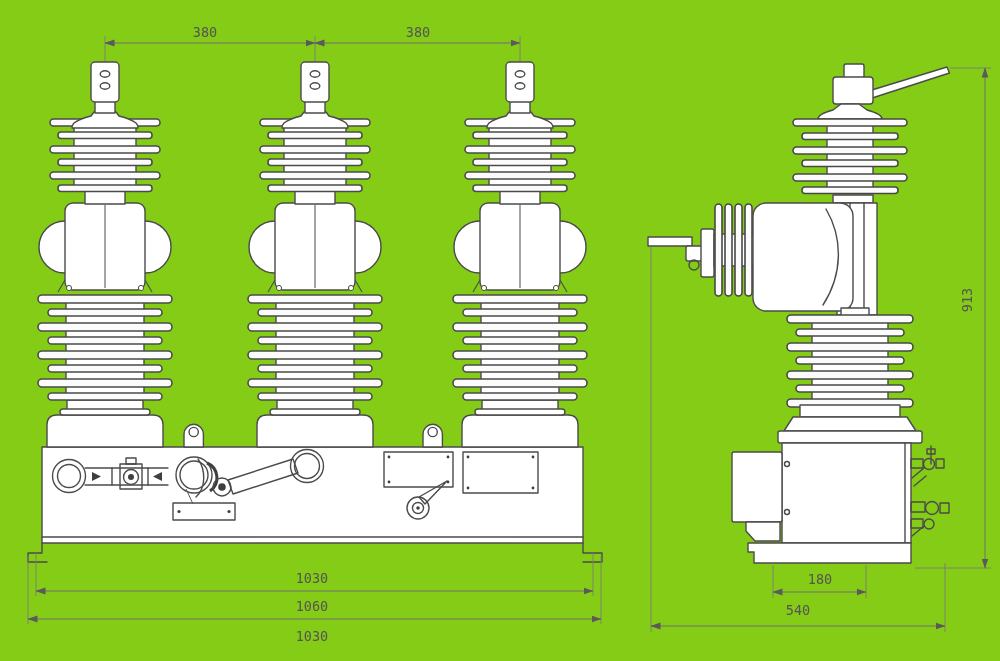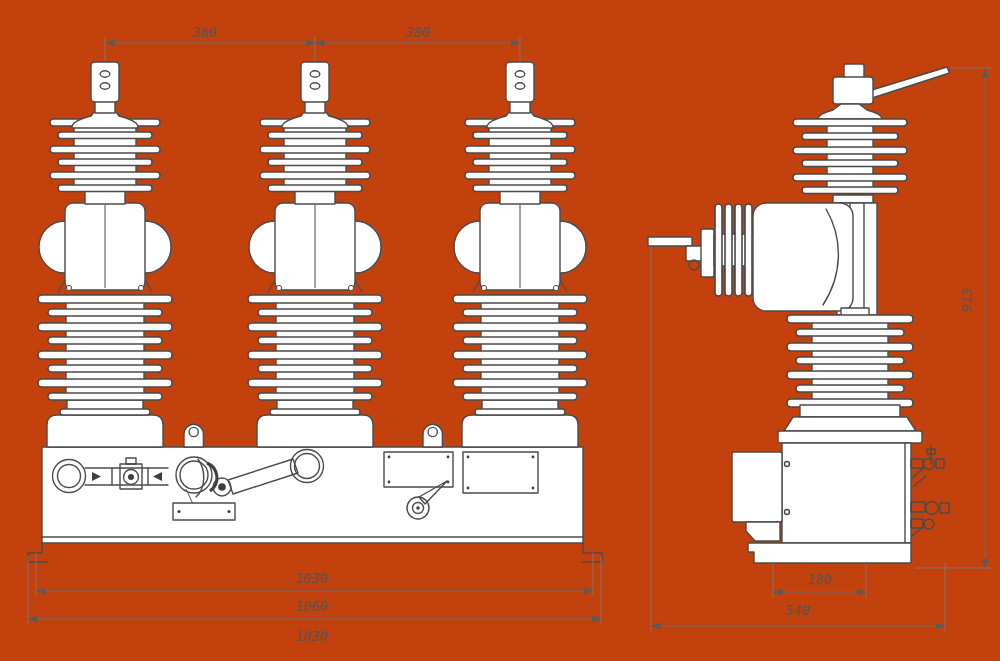--- a/index.html
+++ b/index.html
@@ -1,16 +1,16 @@
 <!DOCTYPE html>
 <html><head>
 <meta charset="utf-8">
 <style>
   html,body{margin:0;padding:0;background:#ffffff;}
-  .canvas{position:relative;width:1000px;height:661px;background:#c2410c;overflow:hidden;font-style:italic;}
+  .canvas{position:relative;width:1000px;height:661px;background:#84cc16;overflow:hidden;}
   svg{display:block;}
   .s{fill:none;stroke:#4b4b4b;stroke-width:1.4;stroke-linejoin:round;stroke-linecap:round;}
   .sf{fill:#ffffff;stroke:#4b4b4b;stroke-width:1.4;stroke-linejoin:round;}
   .shed{fill:#fbfbfb;stroke:#484848;stroke-width:1.6;}
   .thin{fill:none;stroke:#5a5a5a;stroke-width:1;}
   .dim{fill:none;stroke:#6e6e6e;stroke-width:1;}
   .ext{fill:none;stroke:#7a7a7a;stroke-width:0.9;}
   .dimtxt{fill:#555555;font-family:"DejaVu Sans Mono","Liberation Mono",monospace;font-size:13.5px;}
   .dark{fill:#3f3f3f;stroke:none;}
 </style>

